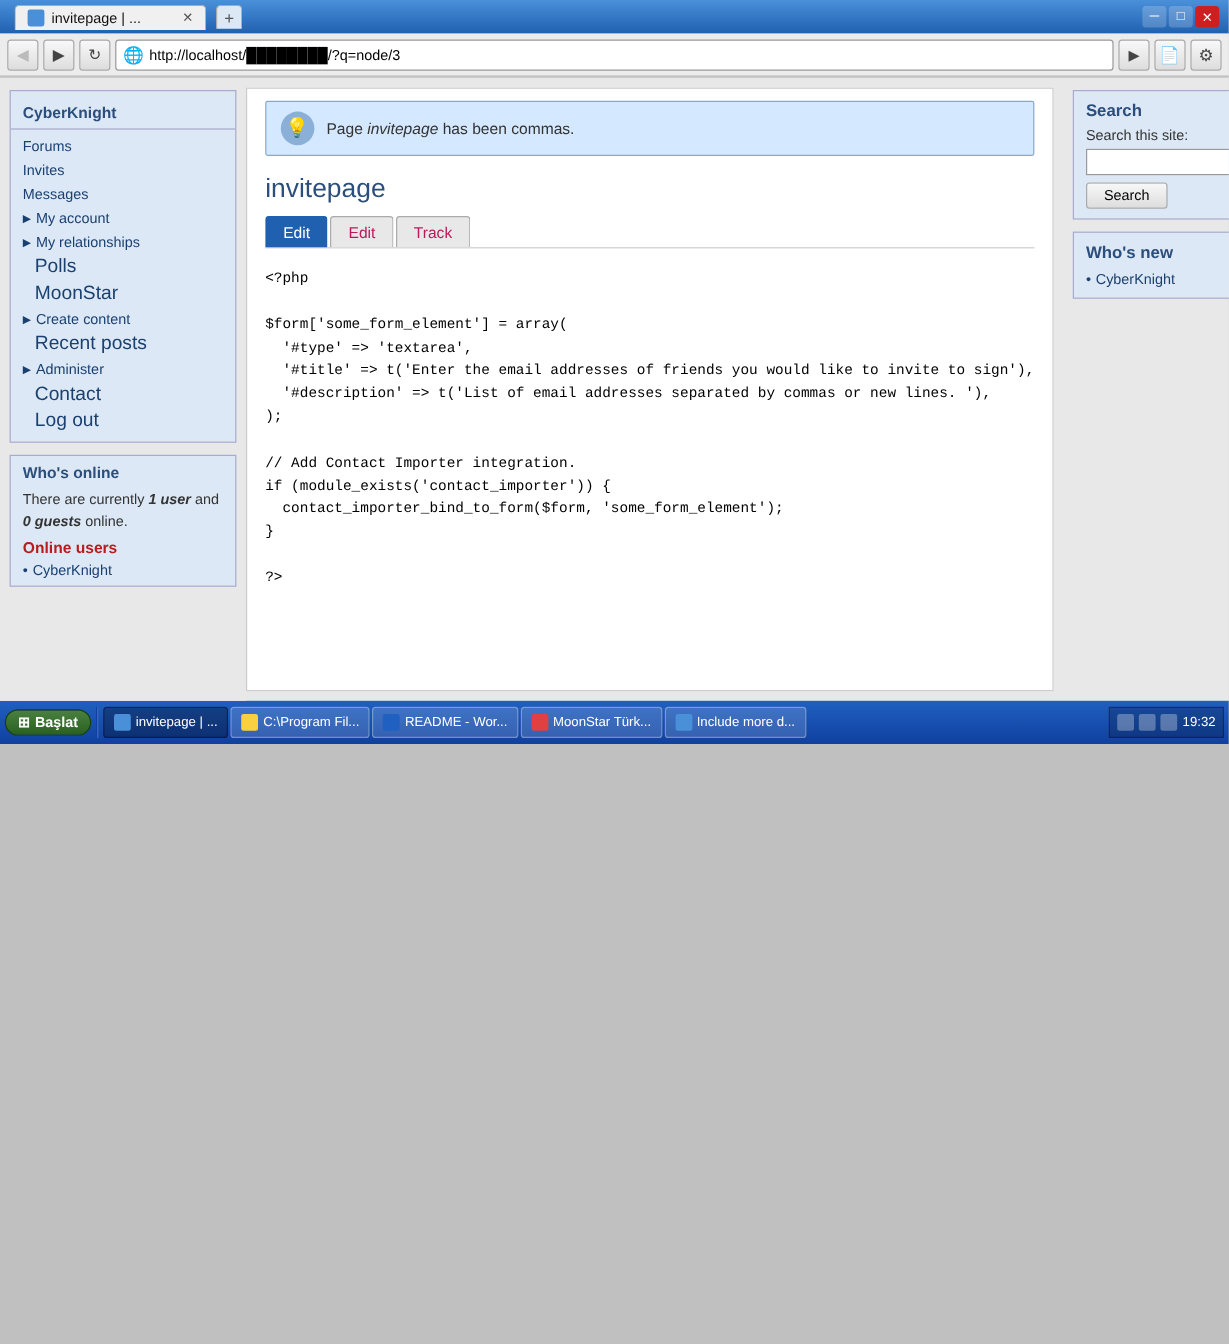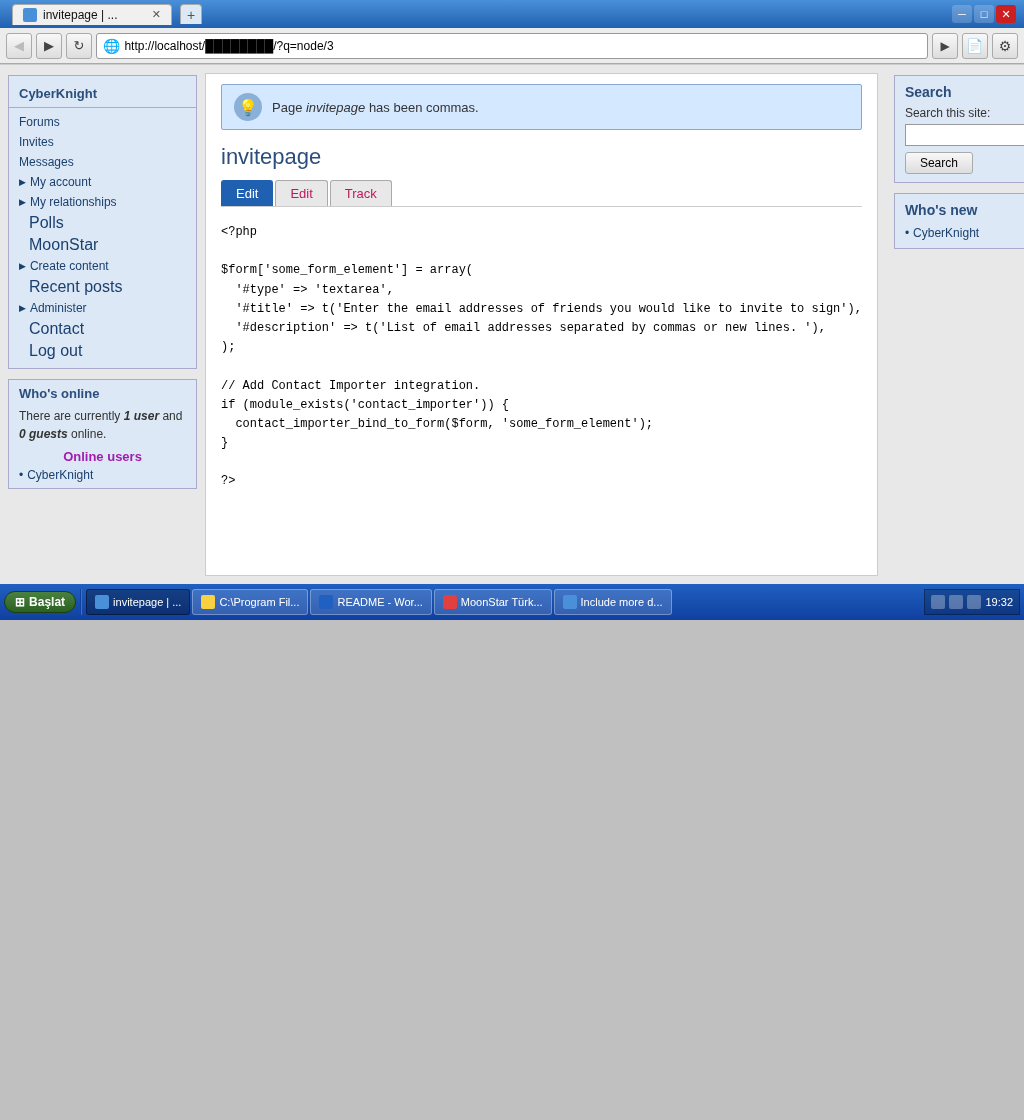--- a/index.html
+++ b/index.html
@@ -189,23 +189,22 @@
     .who-online-text {
       font-size: 12px;
       color: #333;
       margin-bottom: 6px;
       line-height: 1.5;
     }
     .who-online-text em { font-style: italic; font-weight: bold; }
     .online-users-title {
       font-size: 13px;
       font-weight: bold;
-      color: #a21caf;
+      color: #b91c1c;
       margin-bottom: 4px;
-      text-align: center;
     }
     .online-user-item {
       font-size: 12px;
       color: #1a4070;
       display: flex;
       align-items: center;
       gap: 4px;
     }
     .bullet { color: #1a4070; }
 

